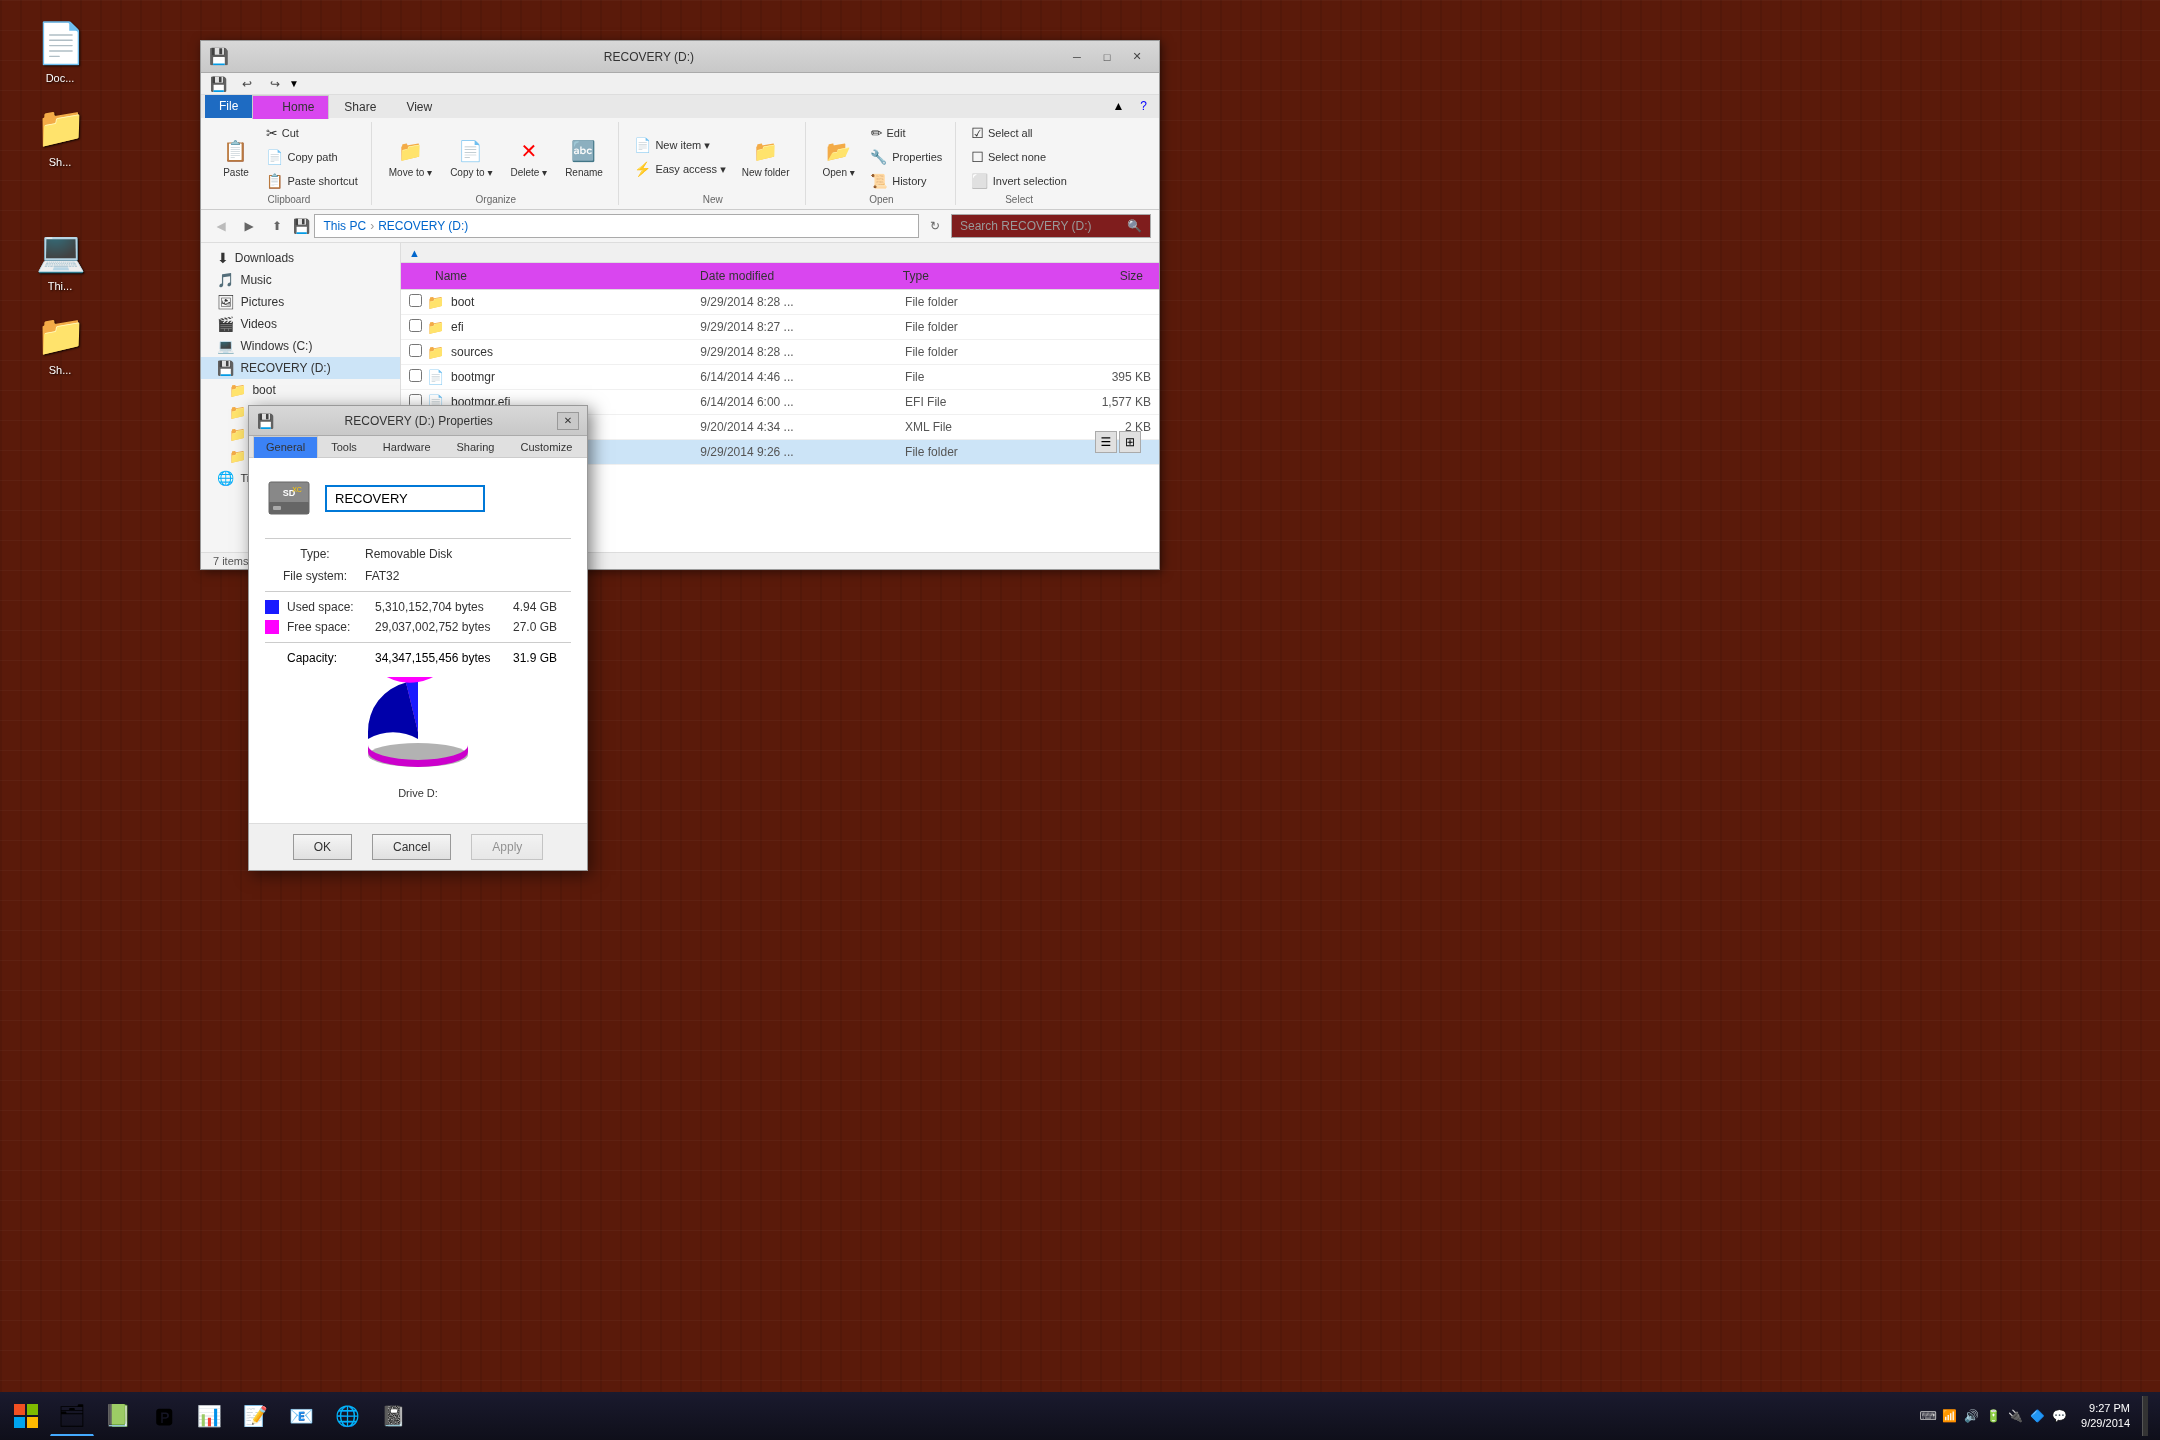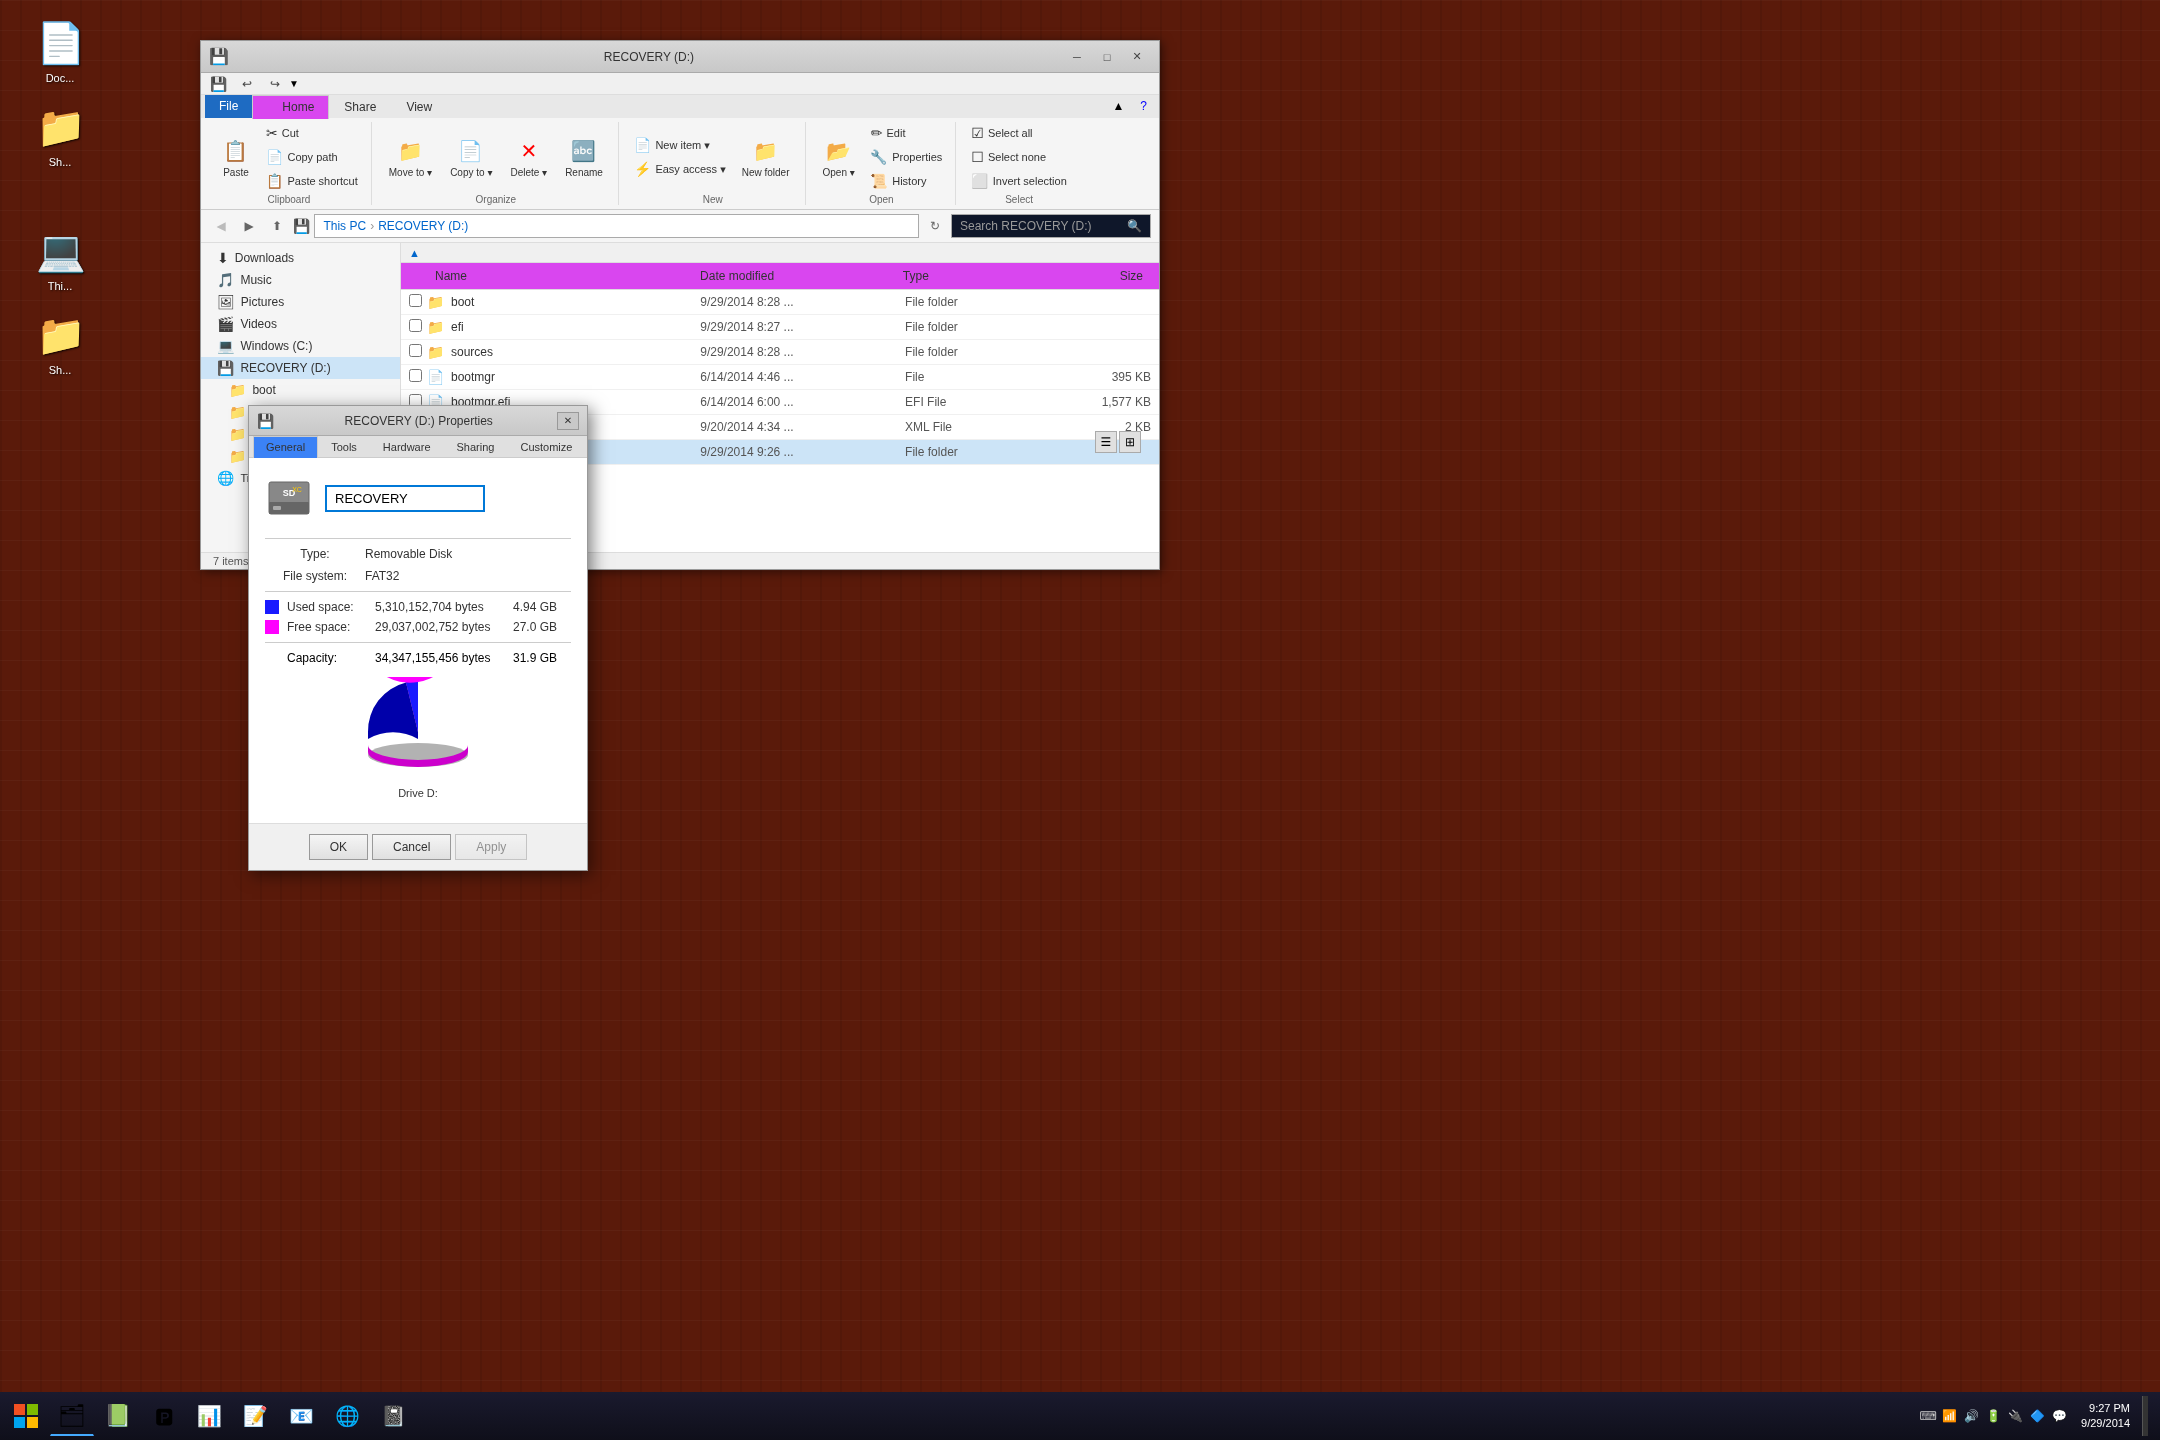--- a/index.html
+++ b/index.html
@@ -225,21 +225,21 @@
       padding: 0 8px;
       display: flex;
       align-items: center;
       font-size: 12px;
       color: #333;
     }
     .search-box {
       height: 24px;
       width: 200px;
       border: 1px solid #aaa;
-      background: #0f172a;
+      background: #7f1d1d;
       padding: 0 8px;
       display: flex;
       align-items: center;
       font-size: 12px;
       color: #999;
     }
 
     
     .main-area {
       display: flex;
@@ -450,21 +450,21 @@
       margin-top: 20px;
     }
     .divider {
       border: none;
       border-top: 1px solid #ccc;
       margin: 8px 0;
     }
     .dialog-footer {
       display: flex;
       justify-content: center;
-      gap: 4px;
+      gap: 20px;
       padding: 10px 16px;
       background: #f0f0f0;
       border-top: 1px solid #ddd;
     }
     .dialog-btn {
       padding: 5px 20px;
       font-size: 12px;
       border: 1px solid #999;
       background: linear-gradient(180deg, #f5f5f5, #e0e0e0);
       cursor: pointer;

